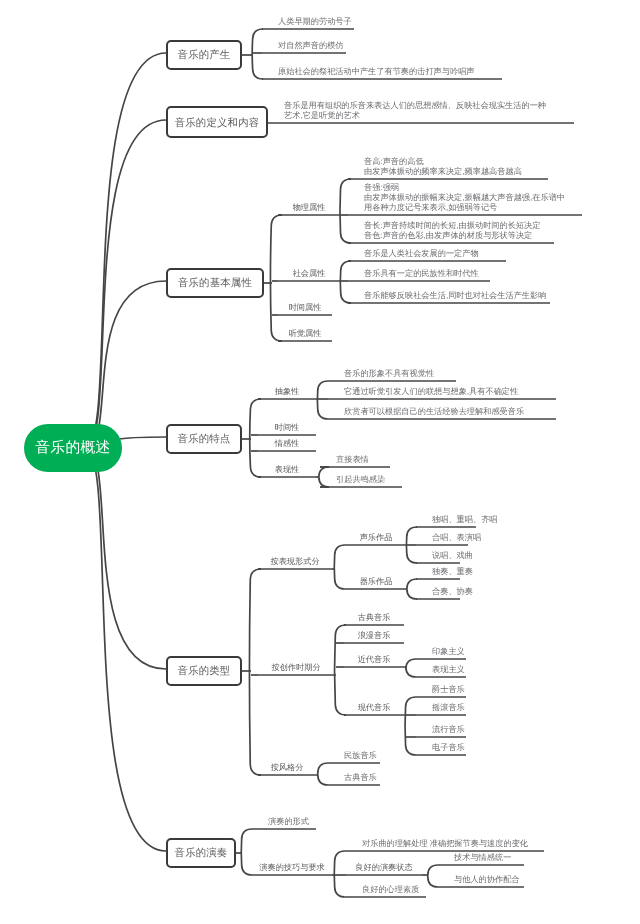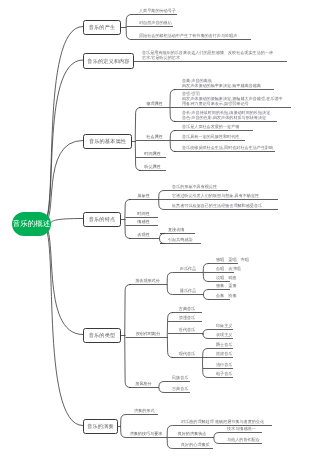--- a/index.html
+++ b/index.html
@@ -161,21 +161,21 @@
       <path d="M 173 425.5 L 272 425.5" fill="none" stroke="#454545" stroke-width="0.85"></path>
       <path d="M 173 437.5 L 211 437.5" fill="none" stroke="#454545" stroke-width="0.85"></path>
       <path d="M 219 432.5 Q 214 432.5 213.9175 437.5 Q 213.725 438 213.9175 438.5 Q 214 443.5 219 443.5" fill="none" stroke="#454545" stroke-width="0.85"></path>
       <path d="M 211 437.5 L 214 437.5" fill="none" stroke="#454545" stroke-width="0.85"></path>
       <path d="M 219 432.5 L 219 432.5" fill="none" stroke="#454545" stroke-width="0.85"></path>
       <path d="M 219 443.5 L 219 443.5" fill="none" stroke="#454545" stroke-width="0.85"></path>
       <path d="M 219 432.5 L 262 432.5" fill="none" stroke="#454545" stroke-width="0.85"></path>
       <path d="M 219 443.5 L 262 443.5" fill="none" stroke="#454545" stroke-width="0.85"></path>
       <path d="M 173 448.5 L 213 448.5" fill="none" stroke="#454545" stroke-width="0.85"></path>
     </svg>
-<div class="node root-node" style="left: 12px; top: 212px; width: 39px; height: 24px; background: rgb(0, 174, 85); color: rgb(255, 255, 255);">
+<div class="node root-node" style="left: 12px; top: 212px; width: 49px; height: 24px; background: rgb(0, 174, 85); color: rgb(255, 255, 255);">
       <span>音乐的概述</span>
     </div>
     <div class="node box-node" style="left: 83px; top: 20px; width: 36px; height: 13px; color: rgb(90, 90, 94); border-color: rgb(58, 58, 58);">
       <span>音乐的产生</span>
     </div>
     <div class="node line-node" style="color: rgb(107, 107, 112); left: 139px; bottom: 449.1px;">
       <span class="ln">人类早期的劳动号子</span>
     </div>
     <div class="node line-node" style="color: rgb(107, 107, 112); left: 139px; bottom: 437.1px;">
       <span class="ln">对自然声音的模仿</span>

